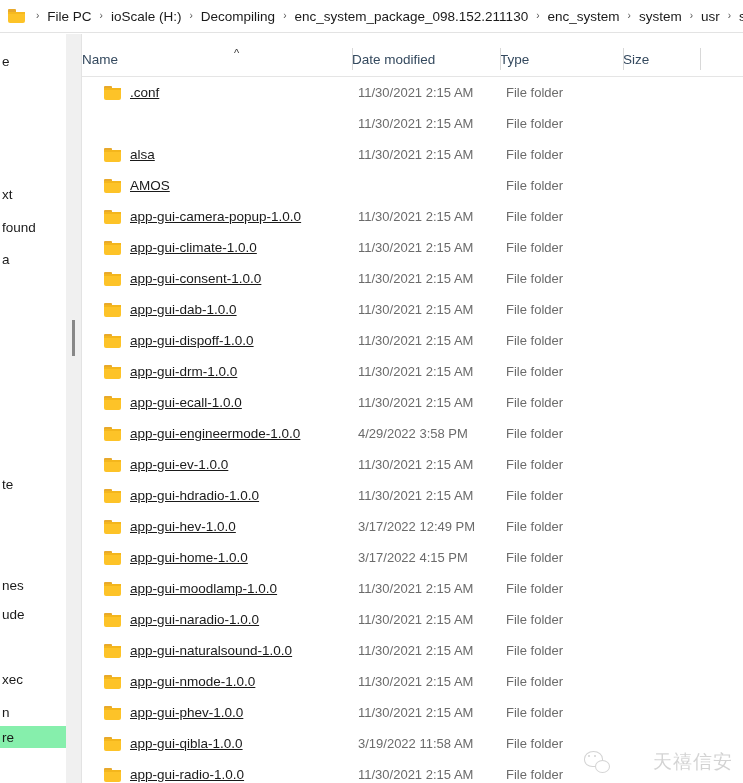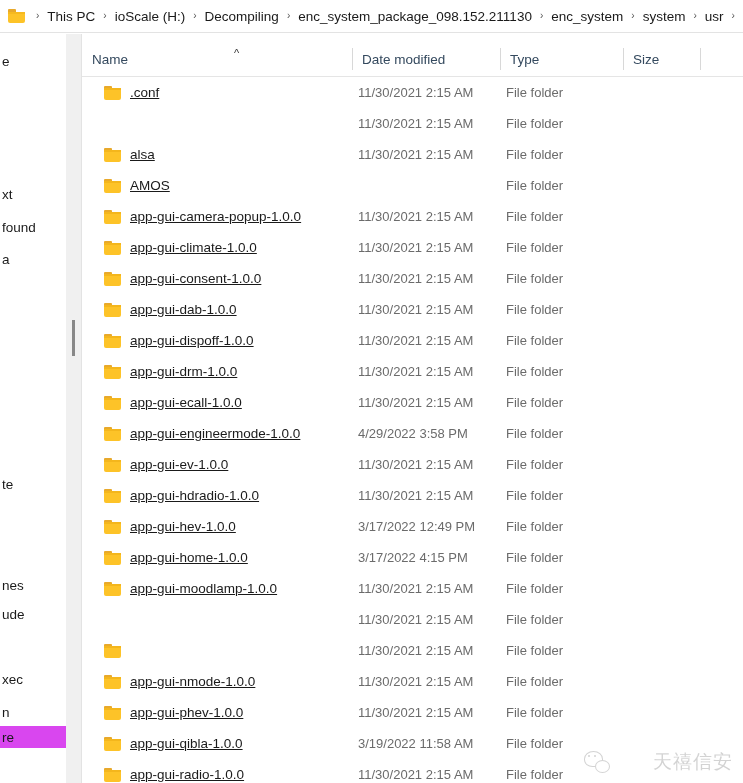--- a/index.html
+++ b/index.html
@@ -80,21 +80,21 @@
     height: 22px;
     display: flex;
     align-items: center;
     white-space: nowrap;
     font-size: 13.5px;
     color: #1a1a1a;
     padding-left: 2px;
     box-sizing: border-box;
   }
   .tree-item.selected {
-    background: #d946ef;
+    background: #86efac;
     width: 66px;
   }
 
   
   .tree-scroll {
     position: absolute;
     left: 66px; top: 34px;
     width: 15px; height: 749px;
     background: #f0f0f0;
   }
@@ -121,21 +121,20 @@
     box-sizing: border-box;
   }
   .colhead {
     position: absolute;
     top: 0; height: 34px;
     display: flex;
     align-items: center;
     font-size: 13.5px;
     color: #34495e;
     box-sizing: border-box;
-    padding-left: 10px;
   }
   .colhead .divider {
     position: absolute;
     left: 0; top: 6px;
     width: 1px; height: 22px;
     background: #d8d8d8;
   }
   .sort-chevron {
     position: absolute;
     left: 152px; top: 6px;
@@ -251,21 +250,21 @@
 </head>
 <body>
 
 <div class="addressbar">
   <span class="addr-folder-icon">
     <span class="tab"></span>
       <span class="body"></span>
       <span class="lip"></span>
   </span>
   <span class="crumb-sep">›</span>
-  <span class="crumb">This PC</span>
+  <span class="crumb">File PC</span>
   <span class="crumb-sep">›</span>
   <span class="crumb">ioScale (H:)</span>
   <span class="crumb-sep">›</span>
   <span class="crumb">Decompiling</span>
   <span class="crumb-sep">›</span>
   <span class="crumb">enc_system_package_098.152.211130</span>
   <span class="crumb-sep">›</span>
   <span class="crumb">enc_system</span>
   <span class="crumb-sep">›</span>
   <span class="crumb">system</span>
@@ -643,37 +642,46 @@
         <span class="fdate">11/30/2021 2:15 AM</span>
       </div>
       <div class="cell cell-type">
         <span class="ftype">File folder</span>
       </div>
       <div class="cell cell-size">
         <span class="fsize"></span>
       </div>
     </div>
     <div class="row">
-      <div class="cell cell-date">
-        <span class="fdate">11/30/2021 2:15 AM</span>
-      </div>
-      <div class="cell cell-type">
-        <span class="ftype">File folder</span>
-      </div>
-      <div class="cell cell-size">
-        <span class="fsize"></span>
-      </div>
-    </div>
-    <div class="row">
-      <div class="cell cell-name">
-        <span class="ficon">
-          <span class="tab"></span>
-          <span class="body"></span>
-          <span class="lip"></span>
-        </span>
+      <div class="cell cell-name">
+        <span class="ficon">
+          <span class="tab"></span>
+          <span class="body"></span>
+          <span class="lip"></span>
+        </span>
+        <span class="fname">app-gui-naradio-1.0.0</span>
+      </div>
+      <div class="cell cell-date">
+        <span class="fdate">11/30/2021 2:15 AM</span>
+      </div>
+      <div class="cell cell-type">
+        <span class="ftype">File folder</span>
+      </div>
+      <div class="cell cell-size">
+        <span class="fsize"></span>
+      </div>
+    </div>
+    <div class="row">
+      <div class="cell cell-name">
+        <span class="ficon">
+          <span class="tab"></span>
+          <span class="body"></span>
+          <span class="lip"></span>
+        </span>
+        <span class="fname">app-gui-naturalsound-1.0.0</span>
       </div>
       <div class="cell cell-date">
         <span class="fdate">11/30/2021 2:15 AM</span>
       </div>
       <div class="cell cell-type">
         <span class="ftype">File folder</span>
       </div>
       <div class="cell cell-size">
         <span class="fsize"></span>
       </div>

